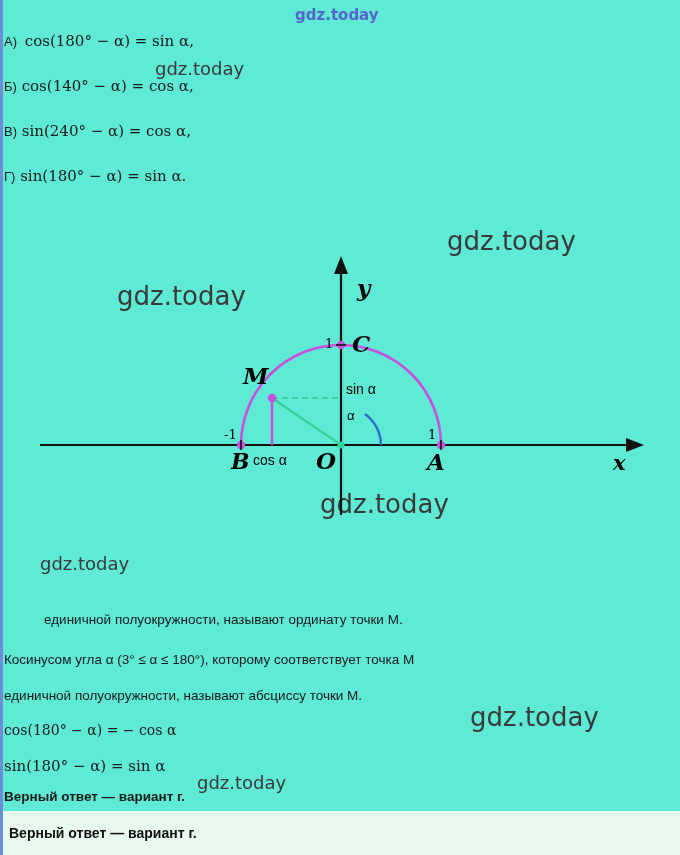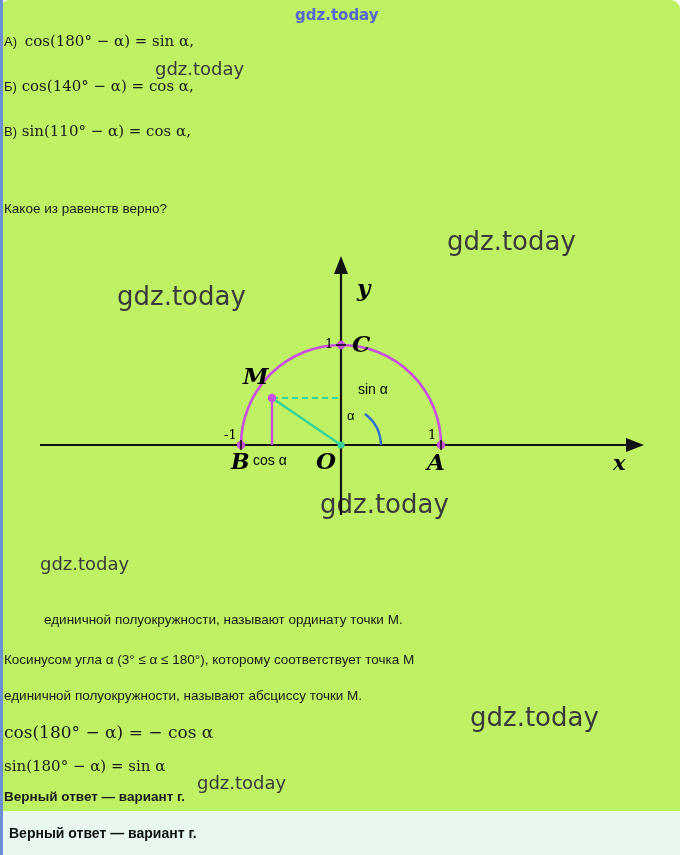--- a/index.html
+++ b/index.html
@@ -7,22 +7,21 @@
     margin: 0; padding: 0;
     width: 680px; height: 855px;
     background: #ffffff;
     font-family: "Liberation Sans", sans-serif;
     overflow: hidden;
   }
   #page {
     position: relative;
     width: 680px;
     height: 855px;
-    background: #bef264;
-    border-radius: 9px;
+    background: #5eead4;
   }
   .left-rule {
     position: absolute;
     left: 0; top: 0;
     width: 3px; height: 855px;
     background: #6b8fd4;
   }
   
   .wm {
     position: absolute;
@@ -96,25 +95,28 @@
     <span style="margin-left:3px;">cos(180° − α) = sin α,</span>
   </div>
 
   <div class="mathline" style="left:4px; top:77px; font-size:15px;">
     <span class="opt-label">Б)</span>
     <span>cos(140° − α) = cos α,</span>
   </div>
 
   <div class="mathline" style="left:4px; top:122px; font-size:15px;">
     <span class="opt-label">В)</span>
-    <span>sin(110° − α) = cos α,</span>
+    <span>sin(240° − α) = cos α,</span>
   </div>
 
+  <div class="mathline" style="left:4px; top:167px; font-size:15px;">
+    <span class="opt-label">Г)</span>
+    <span>sin(180° − α) = sin α.</span>
+  </div>
 
-  <div class="q" style="left:4px; top:201px;">Какое из равенств верно?</div>
 
   <div class="fig">
     <svg width="680" height="280" viewBox="0 0 680 280">
 
       <line x1="40" y1="195" x2="630" y2="195" stroke="#111" stroke-width="2.2"></line>
       <polygon points="644,195 626,188 626,202" fill="#111"></polygon>
 
       <line x1="341" y1="265" x2="341" y2="18" stroke="#111" stroke-width="2.2"></line>
       <polygon points="341,6 334,24 348,24" fill="#111"></polygon>
 
@@ -142,30 +144,30 @@
     <div style="position:absolute; left:357px; top:24px; font-size:23px; font-style:italic; font-weight:bold; font-family:'DejaVu Serif',serif;">y</div>
     <div style="position:absolute; left:613px; top:200px; font-size:21px; font-style:italic; font-weight:bold; font-family:'DejaVu Serif',serif;">x</div>
     <div style="position:absolute; left:352px; top:80px; font-size:23px; font-style:italic; font-weight:bold; font-family:'DejaVu Serif',serif;">C</div>
     <div style="position:absolute; left:243px; top:112px; font-size:23px; font-style:italic; font-weight:bold; font-family:'DejaVu Serif',serif;">M</div>
     <div style="position:absolute; left:231px; top:198px; font-size:22px; font-style:italic; font-weight:bold; font-family:'DejaVu Serif',serif;">B</div>
     <div style="position:absolute; left:316px; top:197px; font-size:23px; font-style:italic; font-weight:bold; font-family:'DejaVu Serif',serif;">O</div>
     <div style="position:absolute; left:427px; top:198px; font-size:23px; font-style:italic; font-weight:bold; font-family:'DejaVu Serif',serif;">A</div>
     <div style="position:absolute; left:325px; top:86px; font-size:13px; font-family:'DejaVu Serif',serif;">1</div>
     <div style="position:absolute; left:224px; top:177px; font-size:13px; font-family:'DejaVu Serif',serif;">-1</div>
     <div style="position:absolute; left:428px; top:177px; font-size:13px; font-family:'DejaVu Serif',serif;">1</div>
-    <div style="position:absolute; left:346px; top:131px; font-size:14px; font-family:'Liberation Sans',sans-serif;margin-left:12px;">sin α</div>
+    <div style="position:absolute; left:346px; top:131px; font-size:14px; font-family:'Liberation Sans',sans-serif;">sin α</div>
     <div style="position:absolute; left:253px; top:202px; font-size:14px; font-family:'Liberation Sans',sans-serif;">cos α</div>
     <div style="position:absolute; left:347px; top:158px; font-size:13px; font-family:'Liberation Sans',sans-serif;">α</div>
   </div>
 
   <div class="para" style="left:4px; top:612px;padding-left:40px;">единичной полуокружности, называют ординату точки M.</div>
   <div class="para" style="left:4px; top:652px;">Косинусом угла α (3° ≤ α ≤ 180°), которому соответствует точка M</div>
   <div class="para" style="left:4px; top:688px;">единичной полуокружности, называют абсциссу точки M.</div>
 
-  <div class="mathline" style="left:4px; top:722px; font-size:17px;">cos(180° − α) = − cos α</div>
+  <div class="mathline" style="left:4px; top:722px; font-size:14px;">cos(180° − α) = − cos α</div>
   <div class="mathline" style="left:4px; top:757px; font-size:15px;">sin(180° − α) = sin α</div>
 
   <div class="para" style="left:4px; top:789px; font-weight:bold;">Верный ответ — вариант г.</div>
 
   <div class="answer-bar">
     <span>Верный ответ — вариант г.</span>
   </div>
 
 </div>
 

